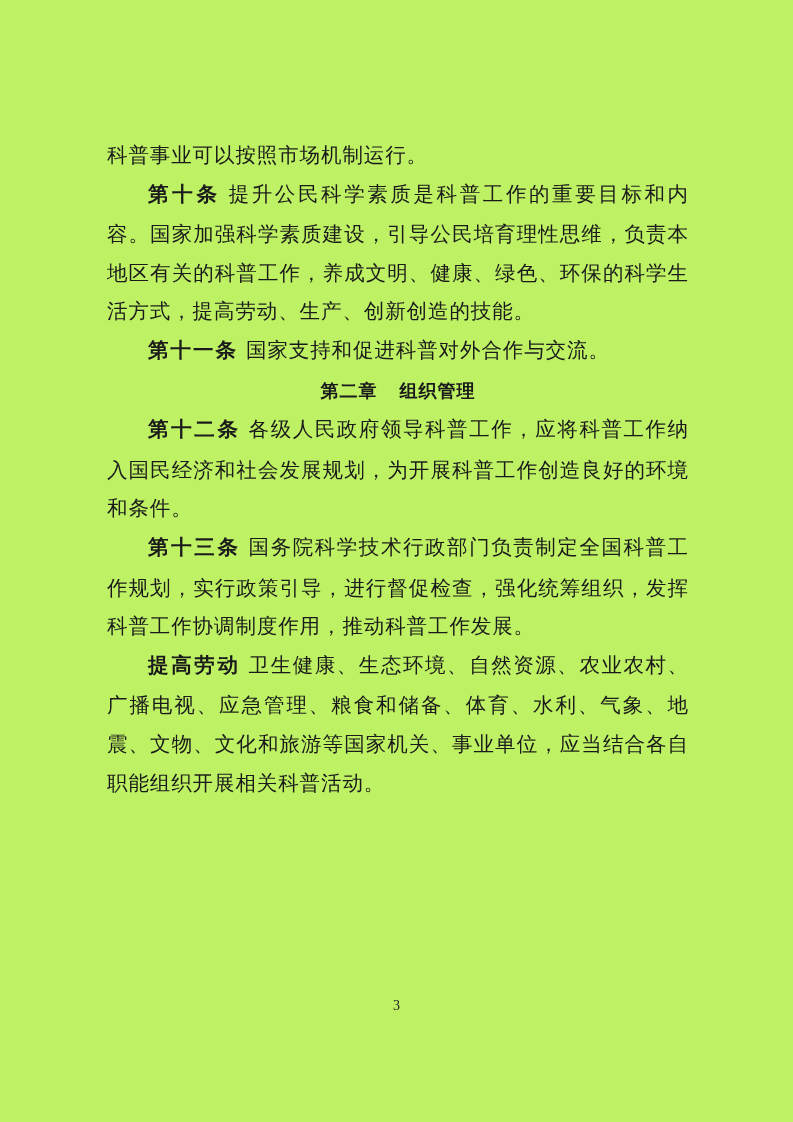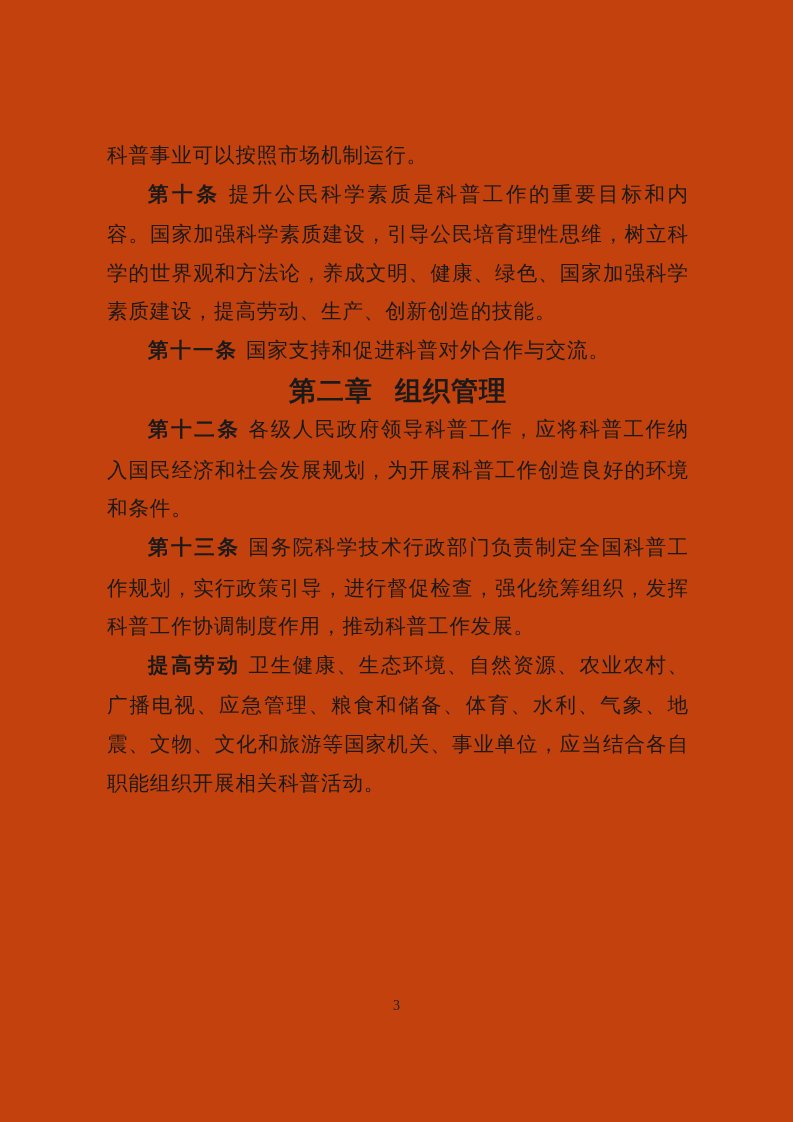--- a/index.html
+++ b/index.html
@@ -1,49 +1,49 @@
 <!DOCTYPE html>
 <html><head>
   <meta charset="utf-8">
   <style>
     html, body { margin: 0; padding: 0; background: #ffffff; }
     body { width: 793px; height: 1122px; position: relative; overflow: hidden; }
     .page {
-      position: absolute; left: 0; top: 0; width: 793px; height: 1122px; background: #c2410c;
+      position: absolute; left: 0; top: 0; width: 793px; height: 1122px; background: #bef264;
     }
     .content {
       position: absolute; left: 107px; top: 136px; width: 582px;
       font-family: "DejaVu Serif", "Liberation Serif", serif;
       font-size: 20.5px; line-height: 38.6px; color: #1a1a1a;
       text-align: justify; text-justify: inter-character; letter-spacing: 0.9px;
     }
     .para { margin: 0; text-indent: 41px; }
     .para.noindent { text-indent: 0; }
     .art { font-family: Liberation Mono, monospace; font-weight: bold; letter-spacing: 2px; margin-right: 8px; margin-top: 48px; }
     .chapter {
       margin: 0; text-align: center; text-indent: 0;
       font-family: "DejaVu Sans", "Liberation Sans", sans-serif; font-weight: bold;
-      font-size: 27px; letter-spacing: 1px;
+      font-size: 18px; letter-spacing: 1px;
     }
     .chapter .gap { display: inline-block; width: 22px; }
     .pagenum {
       position: absolute; left: 0; width: 793px; top: 998px; text-align: center;
       font-family: "Liberation Serif", "DejaVu Serif", serif; font-size: 14px; color: #222;
     }
   </style>
 </head>
 <body>
 
 <div class="page">
   <div class="content">
     <p class="para noindent">
       <span>科普事业可以按照市场机制运行。</span>
     </p>
     <p class="para">
-      <span class="art">第十条</span><span>提升公民科学素质是科普工作的重要目标和内容。国家加强科学素质建设，引导公民培育理性思维，树立科学的世界观和方法论，养成文明、健康、绿色、国家加强科学素质建设，提高劳动、生产、创新创造的技能。</span>
+      <span class="art">第十条</span><span>提升公民科学素质是科普工作的重要目标和内容。国家加强科学素质建设，引导公民培育理性思维，负责本地区有关的科普工作，养成文明、健康、绿色、环保的科学生活方式，提高劳动、生产、创新创造的技能。</span>
     </p>
     <p class="para">
       <span class="art">第十一条</span><span>国家支持和促进科普对外合作与交流。</span>
     </p>
     <p class="chapter">
       <span>第二章</span><span class="gap"></span><span>组织管理</span>
     </p>
     <p class="para">
       <span class="art">第十二条</span><span>各级人民政府领导科普工作，应将科普工作纳入国民经济和社会发展规划，为开展科普工作创造良好的环境和条件。</span>
     </p>

